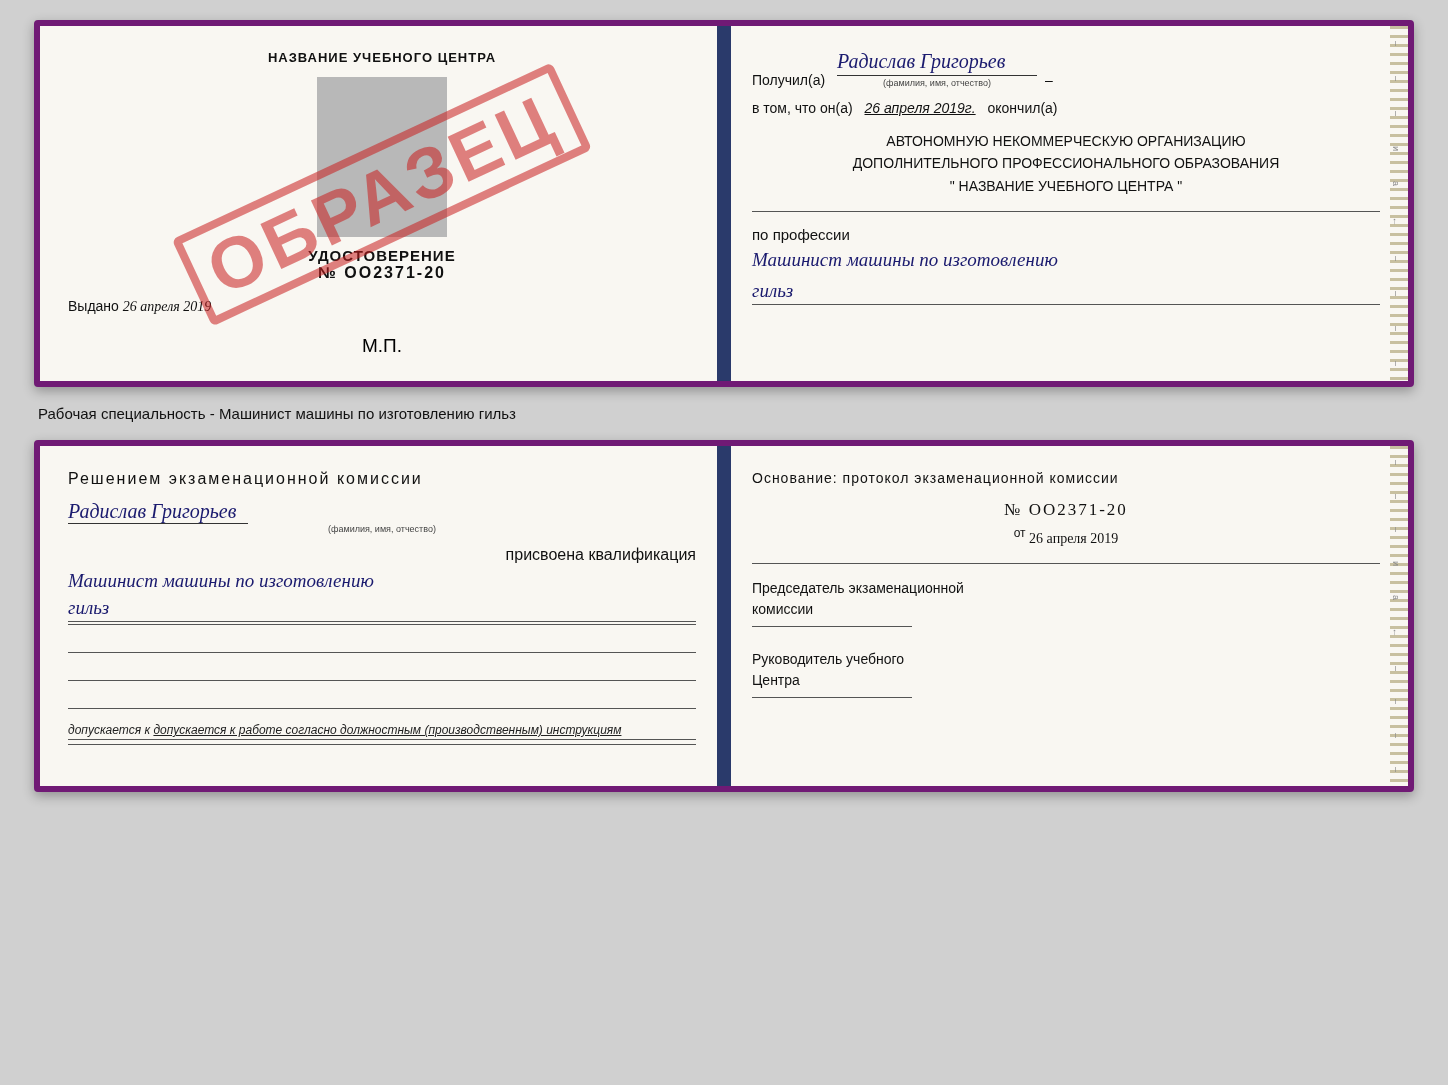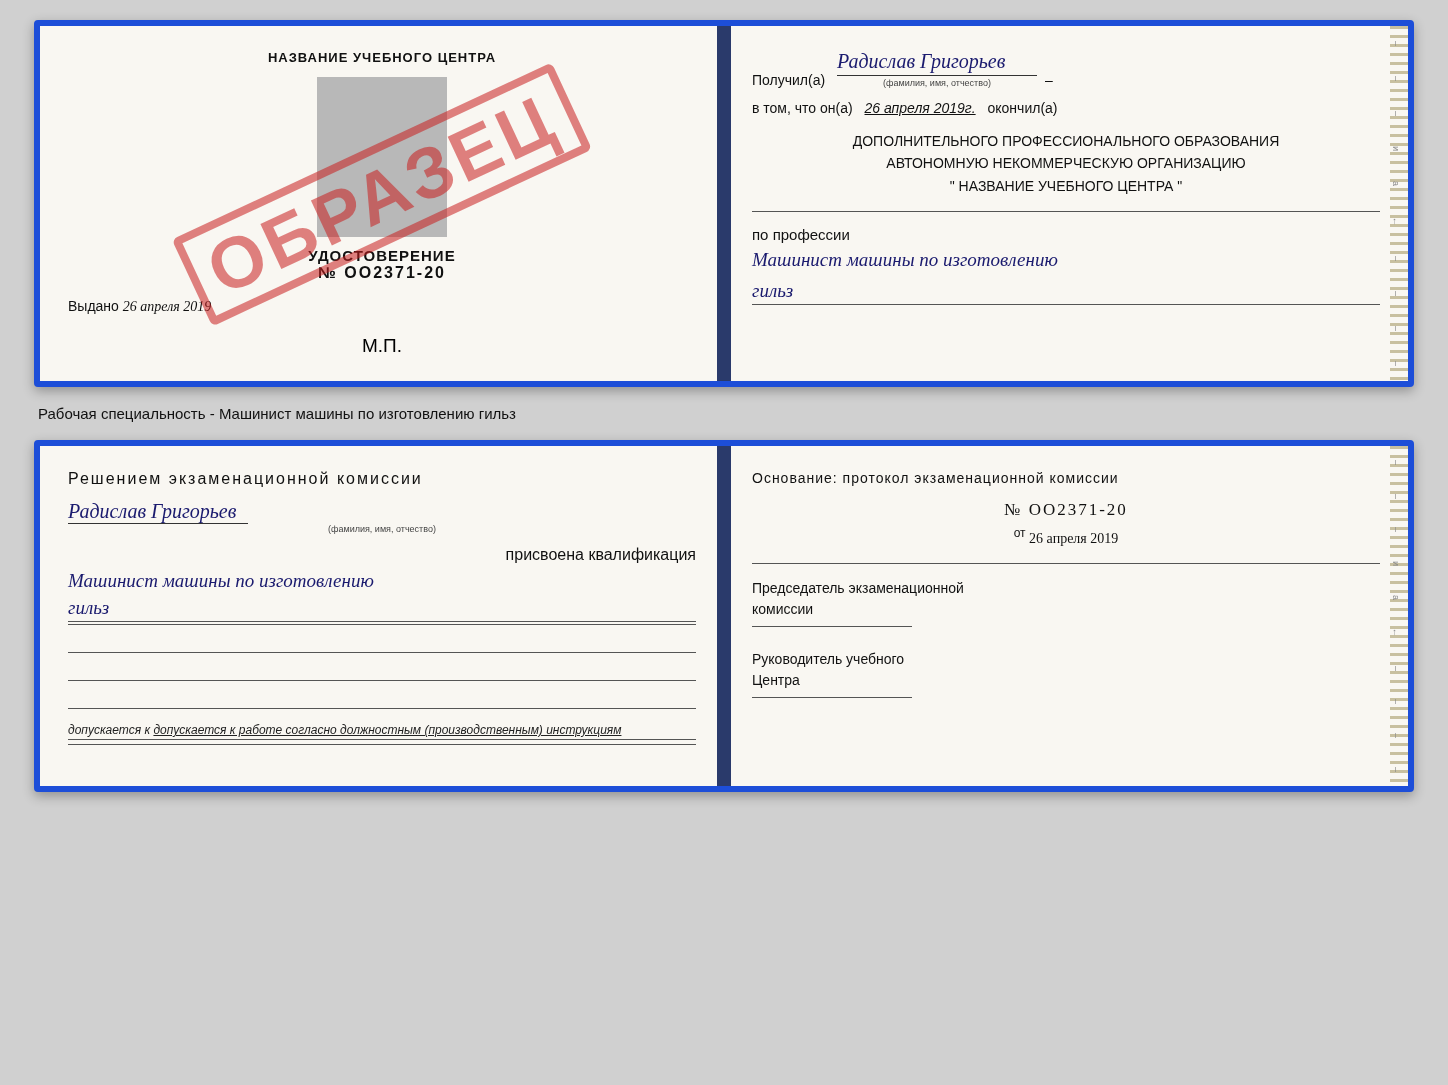--- a/index.html
+++ b/index.html
@@ -19,21 +19,21 @@
       display: flex;
       flex-direction: column;
       gap: 18px;
       width: 1380px;
     }
 
     
     .book {
       display: flex;
       background: #e5e5e5;
-      border: 6px solid #1d4ed8;
+      border: 6px solid #701a75;
       border-radius: 4px;
       box-shadow: 0 4px 12px rgba(0,0,0,0.3);
       position: relative;
       overflow: hidden;
     }
 
     
     .book::before {
       content: '';
       position: absolute;
@@ -408,22 +408,22 @@
       </div>
 
       <div class="right-page-line">
         <span>в том, что он(а)</span>&nbsp;
         <span style="text-decoration:underline; font-style:italic;">26 апреля 2019г.</span>
         &nbsp;
         <span>окончил(а)</span>
       </div>
 
       <div class="org-block">
+        <div>АВТОНОМНУЮ НЕКОММЕРЧЕСКУЮ ОРГАНИЗАЦИЮ</div>
         <div>ДОПОЛНИТЕЛЬНОГО ПРОФЕССИОНАЛЬНОГО ОБРАЗОВАНИЯ</div>
-        <div>АВТОНОМНУЮ НЕКОММЕРЧЕСКУЮ ОРГАНИЗАЦИЮ</div>
         <div>"  НАЗВАНИЕ УЧЕБНОГО ЦЕНТРА  "</div>
       </div>
 
       <hr class="line-separator">
 
       <div class="profession-label">по профессии</div>
       <div class="profession-value">
         <div>Машинист машины по изготовлению</div>
         <div class="underline-block">гильз</div>
       </div>

